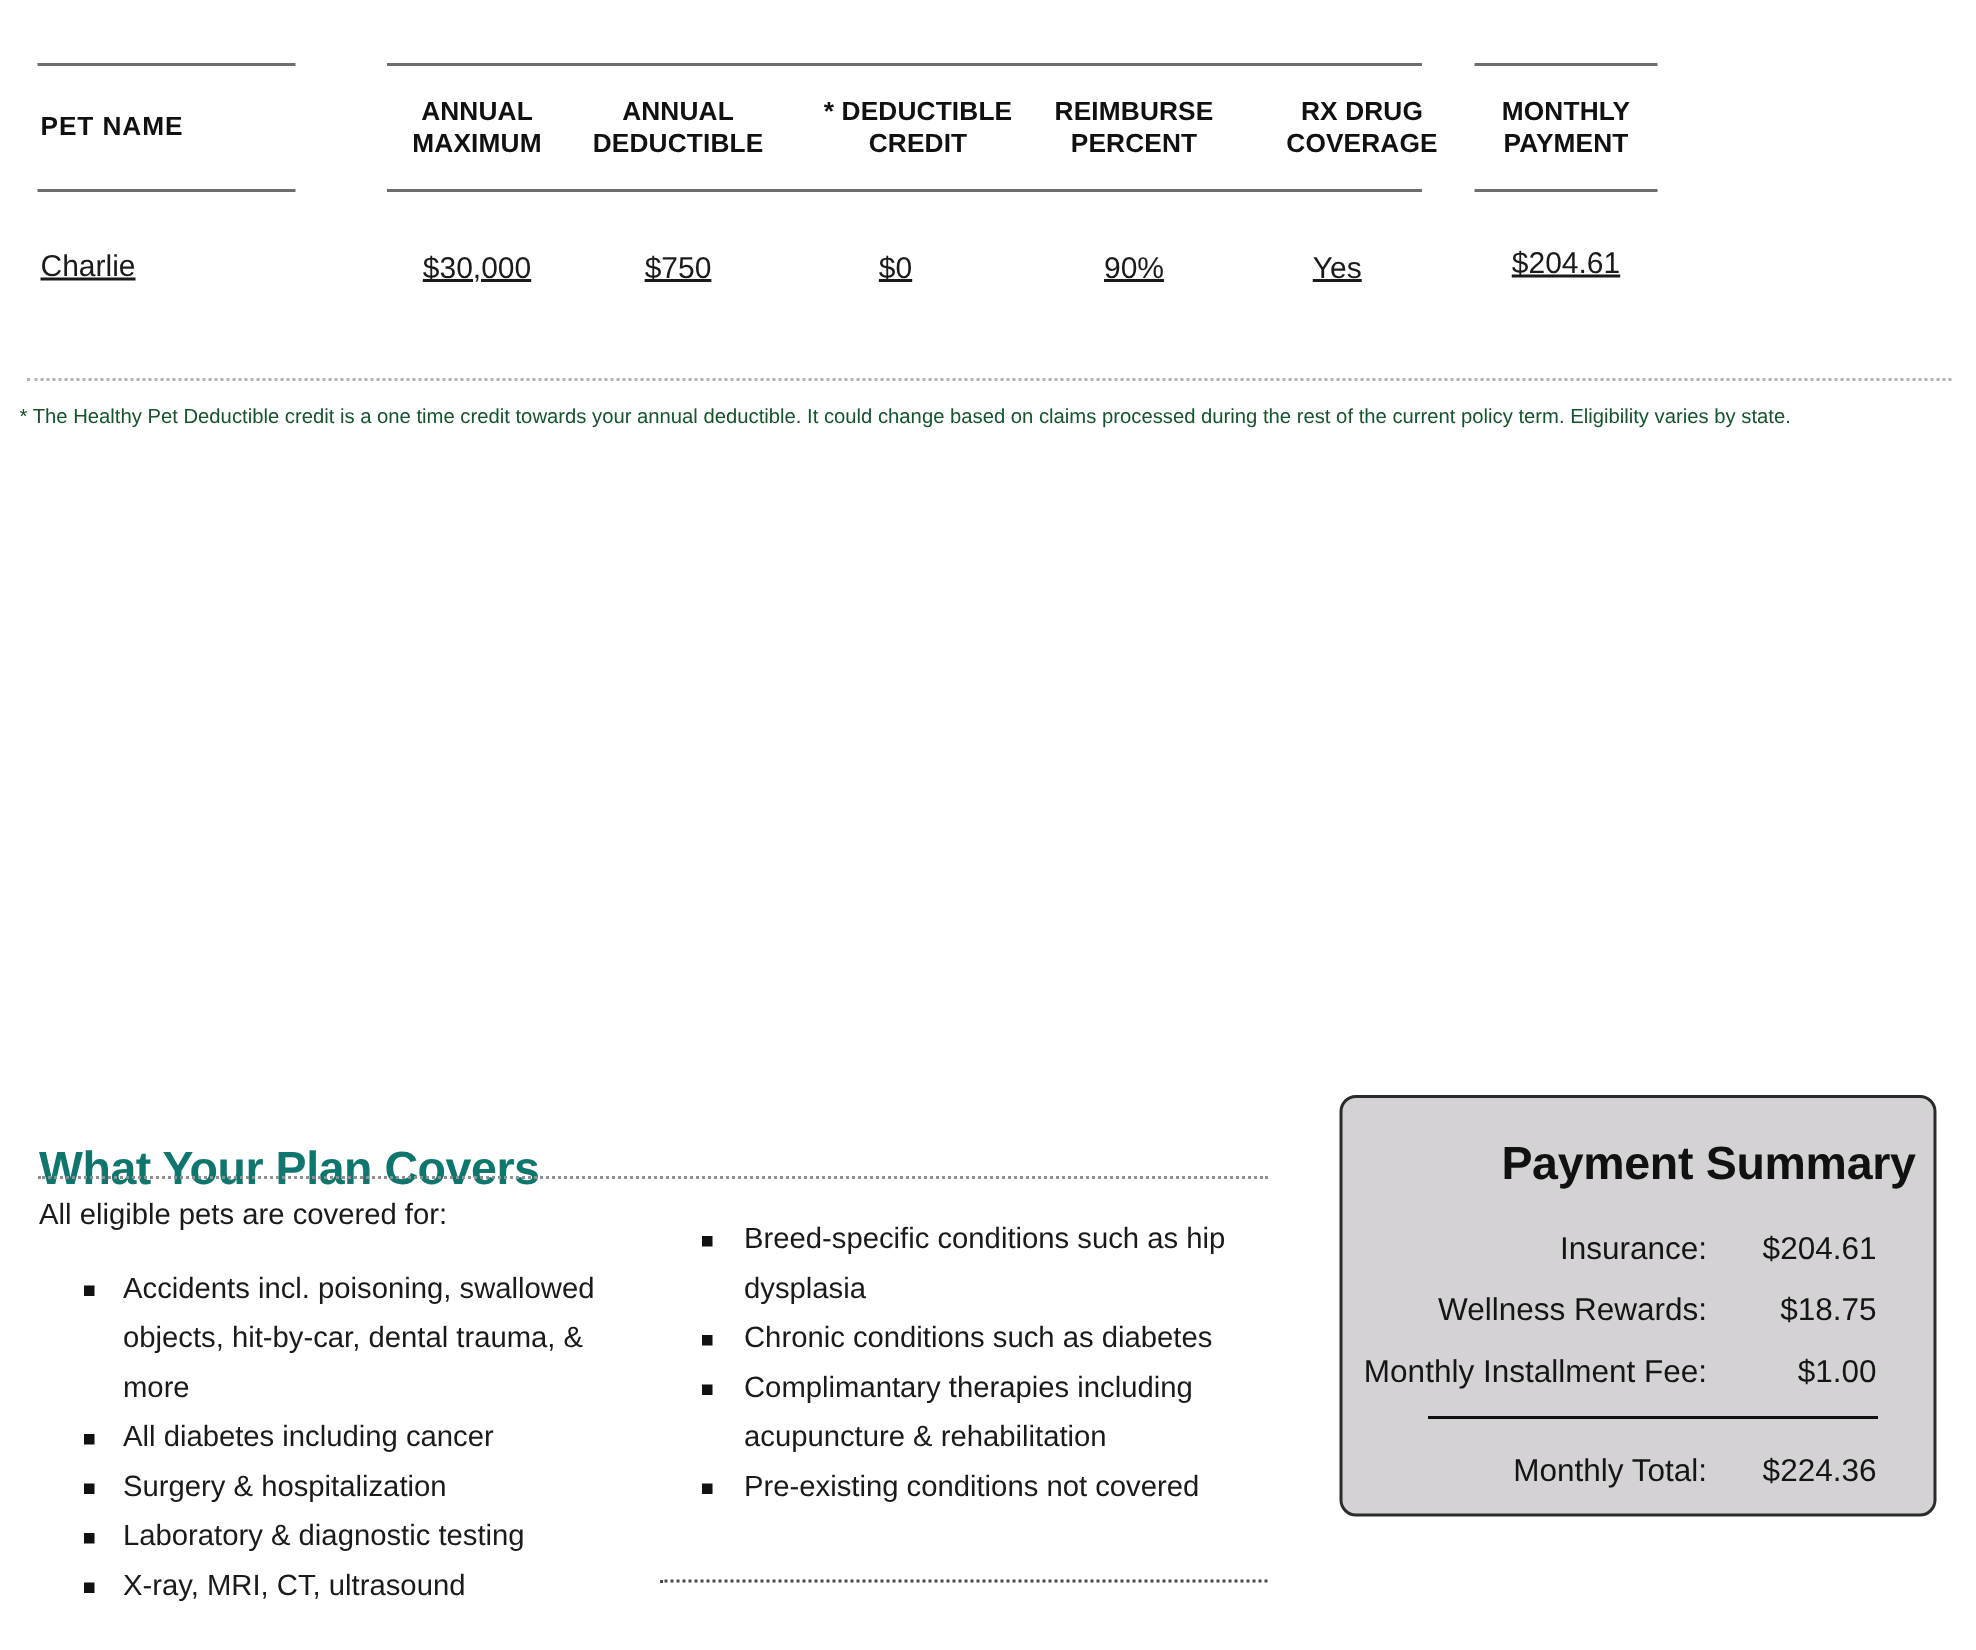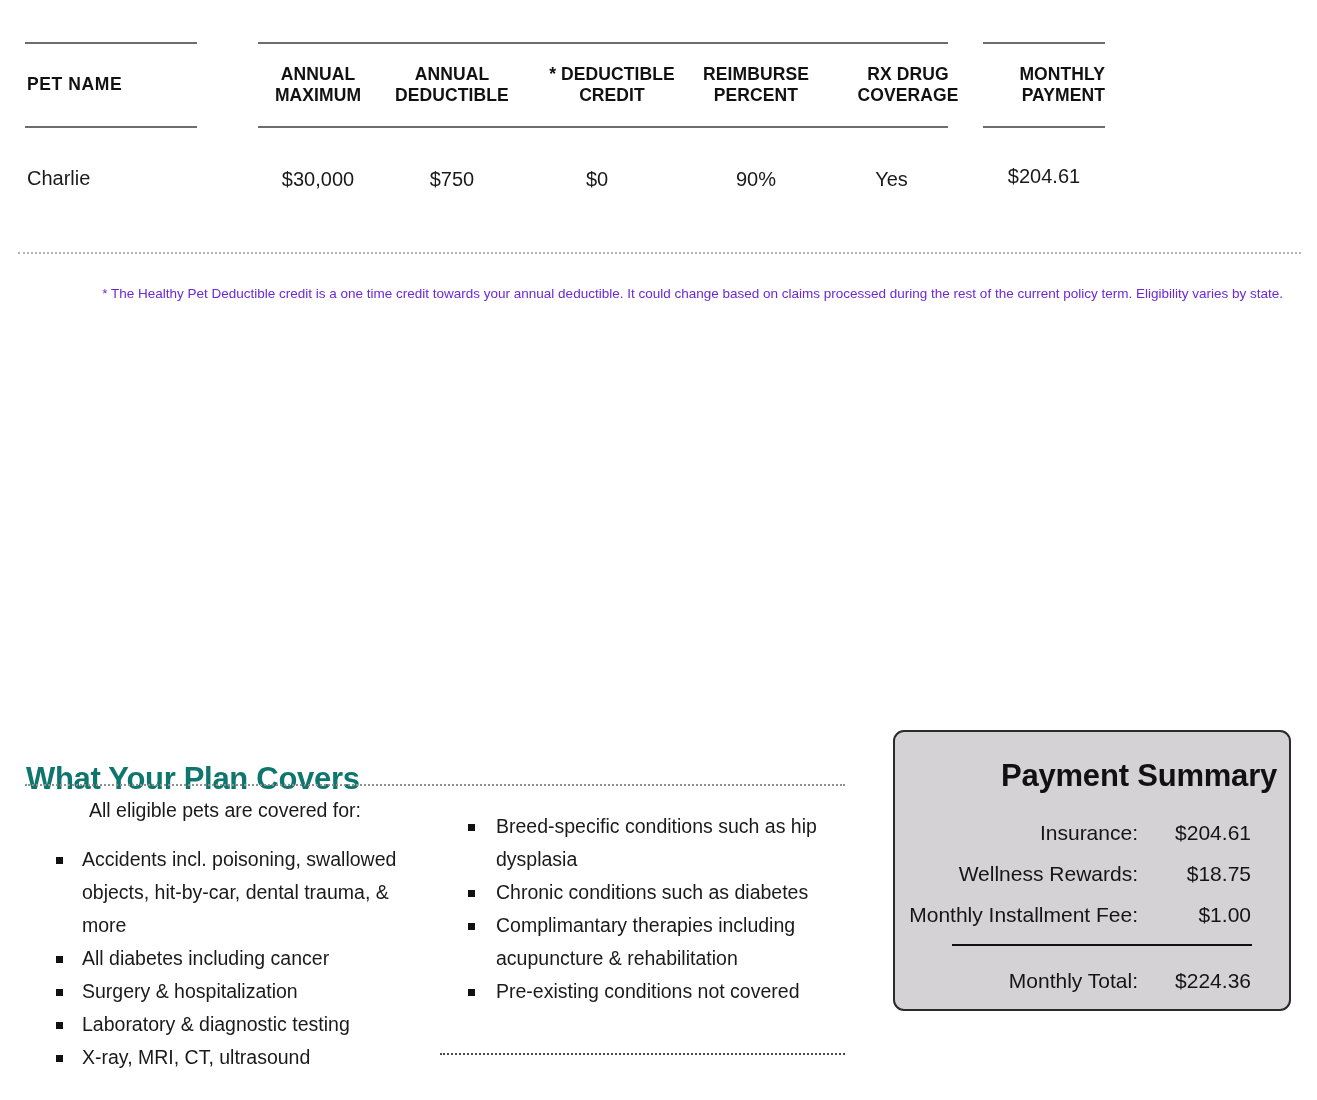--- a/index.html
+++ b/index.html
@@ -59,36 +59,37 @@
     left: 27px;
     top: 32px;
     text-align: left;
     letter-spacing: 0.6px;
   }
   .th.c1 { left: 248px; width: 140px; top: 22px; }
   .th.c2 { left: 382px; width: 140px; top: 22px; }
   .th.c3 { left: 527px; width: 170px; top: 22px; }
   .th.c4 { left: 686px; width: 140px; top: 22px; }
   .th.c5 { left: 826px; width: 164px; top: 22px; }
-  .th.c6 { left: 983px; width: 122px; top: 22px; text-align: right; }
+  .th.c6 { left: 983px; width: 122px; top: 22px; }
 
   .table-body {
     position: absolute;
     top: 162px;
     left: 0;
     width: 1317px;
     height: 60px;
   }
   .td {
     position: absolute;
     font-size: 20px;
     line-height: 24px;
     color: #1a1a1a;
     text-align: center;
     font-weight: normal;
+    text-decoration: underline;
   }
   .td.pet { left: 27px; top: 4px; text-align: left; }
   .td.v1 { left: 248px; width: 140px; top: 5px; }
   .td.v2 { left: 382px; width: 140px; top: 5px; }
   .td.v3 { left: 527px; width: 140px; top: 5px; }
   .td.v4 { left: 686px; width: 140px; top: 5px; }
   .td.v5 { left: 826px; width: 131px; top: 5px; }
   .td.v6 { left: 983px; width: 122px; top: 2px; }
 
   
@@ -98,26 +99,25 @@
     top: 252px;
     width: 1283px;
     height: 0;
     border-top: 2px dotted #b4b4b4;
   }
 
   
   .footnote {
     position: absolute;
     left: 13px;
-    top: 284px;
+    top: 268px;
     width: 1270px;
     font-size: 13.5px;
     line-height: 19px;
-    color: #6d28d9;
-    text-align: right;
+    color: #14532d;
   }
 
   
   .covers {
     position: absolute;
     left: 0;
     top: 736px;
     width: 880px;
   }
   .covers-title {
@@ -147,21 +147,20 @@
     width: 880px;
   }
   .col-left  { position: absolute; left: 24px;  top: 0;  width: 400px; }
   .col-right { position: absolute; left: 440px; top: 0;  width: 400px; }
 
   .intro {
     font-size: 19.5px;
     line-height: 33px;
     color: #1a1a1a;
     margin: 0 0 0 2px;
-    text-align: center;
   }
   ul.bullets {
     list-style: none;
     margin: 16px;
     padding: 0;
   }
   ul.bullets li {
     position: relative;
     padding-left: 42px;
     font-size: 19.5px;

